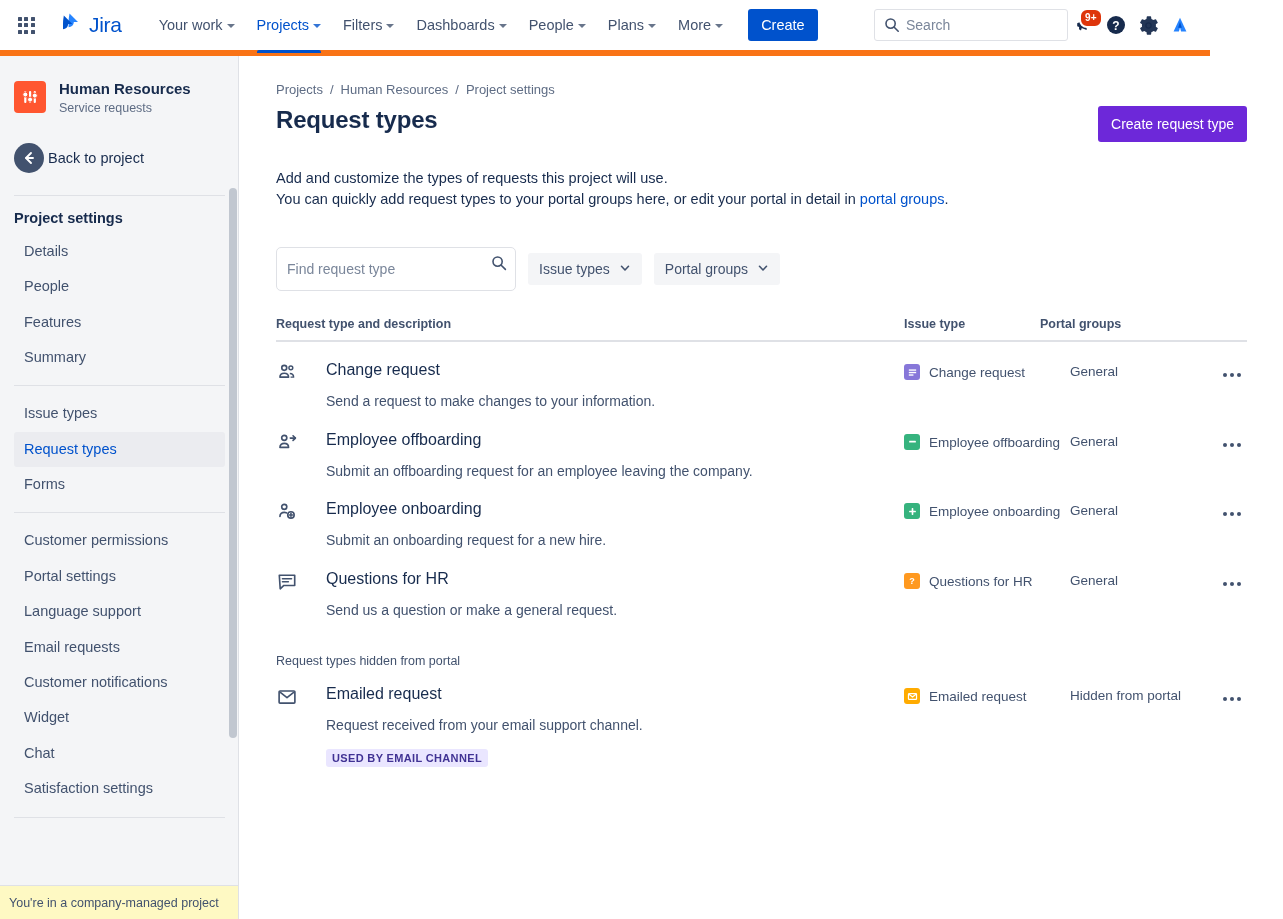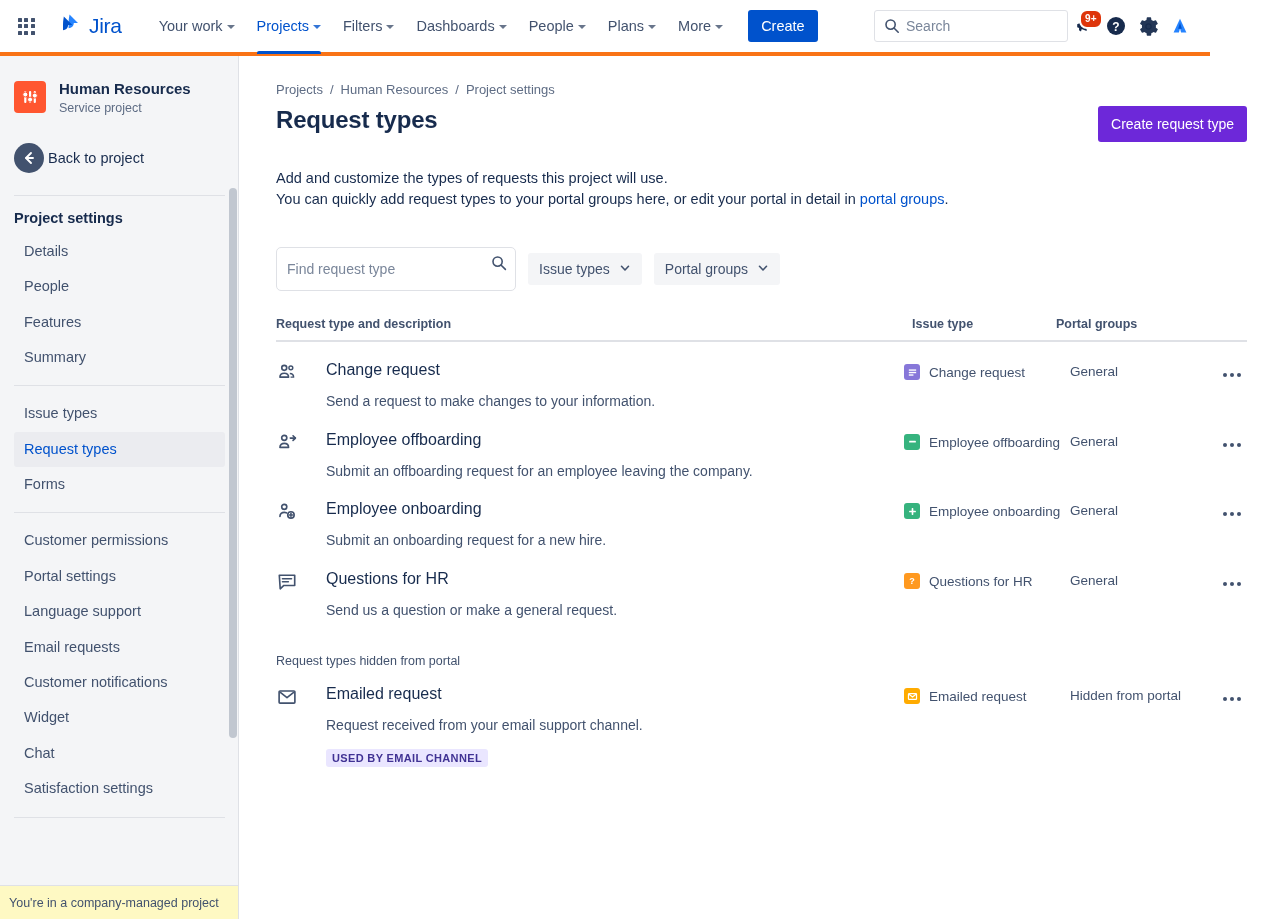--- a/index.html
+++ b/index.html
@@ -9,21 +9,21 @@
     background: #ffffff;
     color: #172b4d;
     overflow: hidden;
   }
 
   
   .topnav {
     position: absolute; top: 0; left: 0;
     width: 1210px; height: 56px;
     background: #ffffff;
-    border-bottom: 4px solid #f97316;
+    border-bottom: 6px solid #f97316;
     display: flex; align-items: center;
     z-index: 40;
   }
   .apps-grid {
     width: 32px; height: 32px; margin-left: 10px;
     display: flex; align-items: center; justify-content: center;
     border-radius: 3px; cursor: pointer;
   }
   .dots9 {
     display: grid; grid-template-columns: repeat(3, 4px);
@@ -199,21 +199,21 @@
     border-radius: 3px; display: flex; align-items: center; gap: 9px;
     font-size: 14px; color: #42526e; font-weight: 500; cursor: pointer;
     font-family: "Liberation Sans", sans-serif;
   }
 
   
   .tbl { margin-top: 26px; width: 971px; }
   .tbl-head {
     display: flex; align-items: center;
     font-size: 12.5px; font-weight: 700; color: #42526e;
-    padding-bottom: 9px; border-bottom: 2px solid #dfe1e6; gap: 8px;
+    padding-bottom: 9px; border-bottom: 2px solid #dfe1e6;
   }
   .col-a { width: 628px; }
   .col-b { width: 136px; }
   .col-c { width: 140px; }
   .col-d { width: 37px; }
 
   .tbl-row { display: flex; padding: 18px 0 0 0; }
   .row-main { width: 628px; display: flex; gap: 26px; }
   .rt-icon { width: 24px; flex: none; padding-top: 2px; }
   .rt-texts { flex: 1; }
@@ -358,21 +358,21 @@
           <rect x="4.2" y="4" width="2.2" height="12" rx="1" fill="#fff"></rect>
           <rect x="9" y="4" width="2.2" height="12" rx="1" fill="#fff"></rect>
           <rect x="13.7" y="4" width="2.2" height="12" rx="1" fill="#fff"></rect>
           <circle cx="5.3" cy="7.5" r="2.5" fill="#fff" stroke="#ff5630" stroke-width="1"></circle>
           <circle cx="10.1" cy="12.6" r="2.5" fill="#fff" stroke="#ff5630" stroke-width="1"></circle>
           <circle cx="14.8" cy="8.6" r="2.5" fill="#fff" stroke="#ff5630" stroke-width="1"></circle>
         </svg>
       </div>
       <div>
         <div class="proj-name">Human Resources</div>
-        <div class="proj-sub">Service project</div>
+        <div class="proj-sub">Service requests</div>
       </div>
     </div>
 
     <div class="back-row">
       <div class="back-circle">
         <svg width="16" height="16" viewBox="0 0 16 16">
           <path d="M10 3 L5 8 L10 13" fill="none" stroke="#fff" stroke-width="1.9" stroke-linecap="round" stroke-linejoin="round"></path>
           <line x1="5.2" y1="8" x2="12" y2="8" stroke="#fff" stroke-width="1.9" stroke-linecap="round"></line>
         </svg>
       </div>

